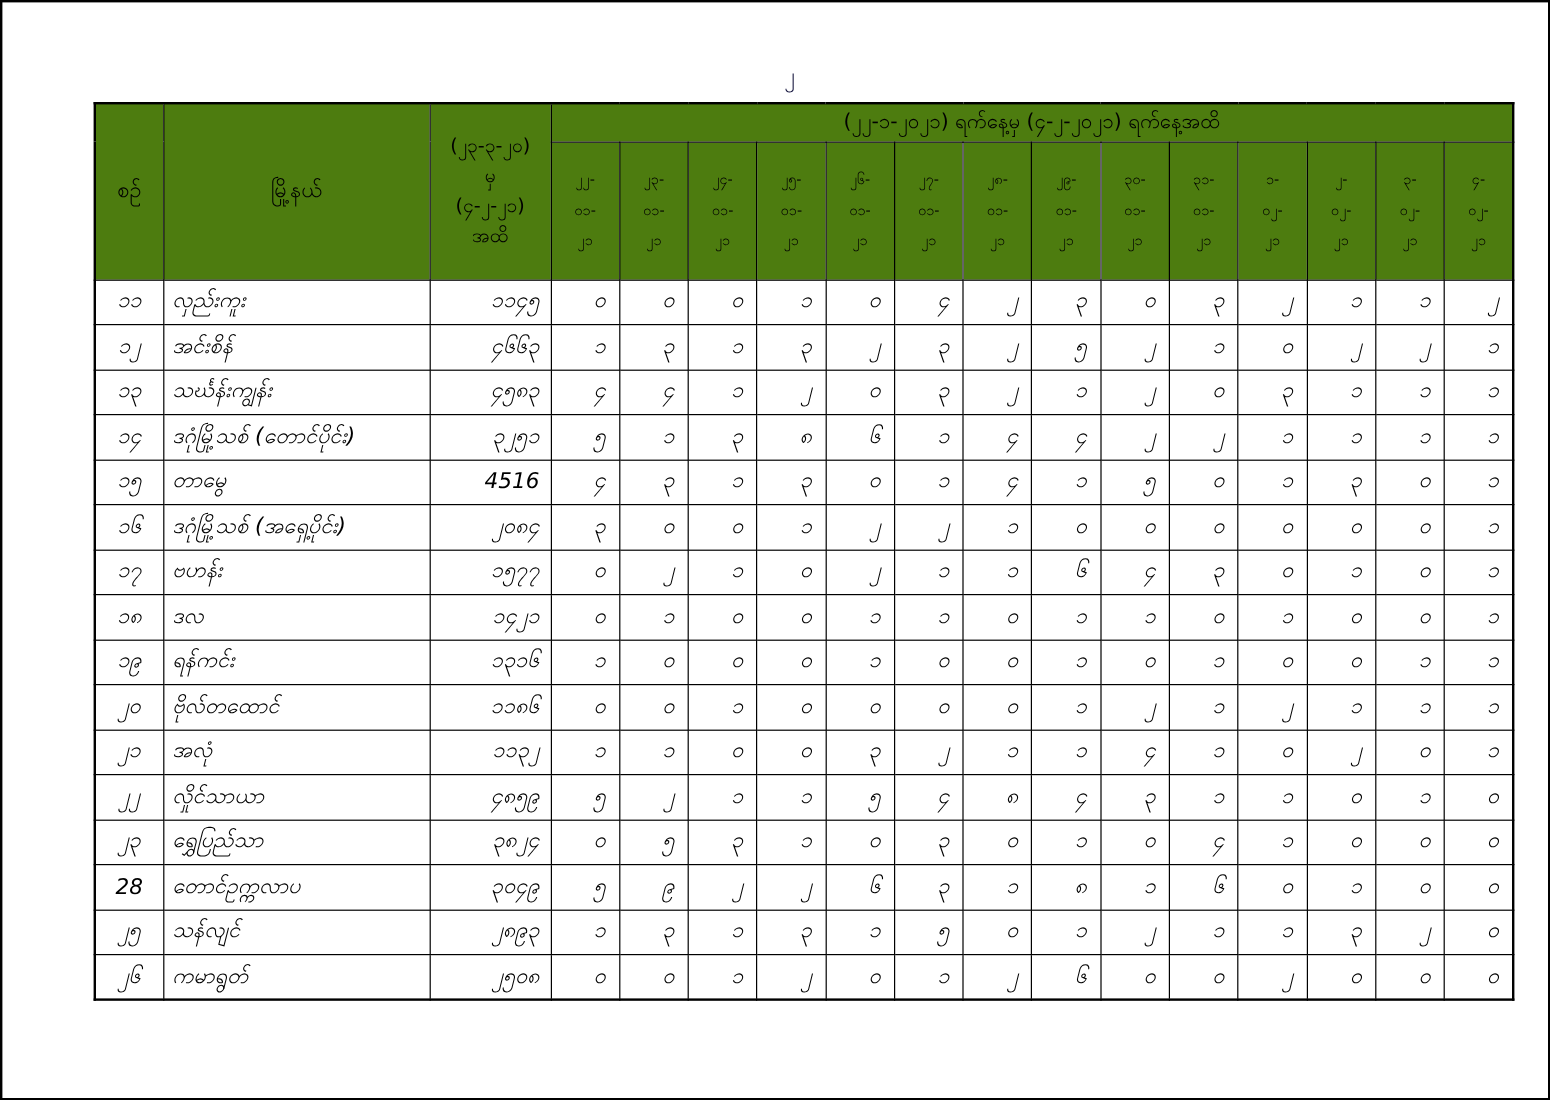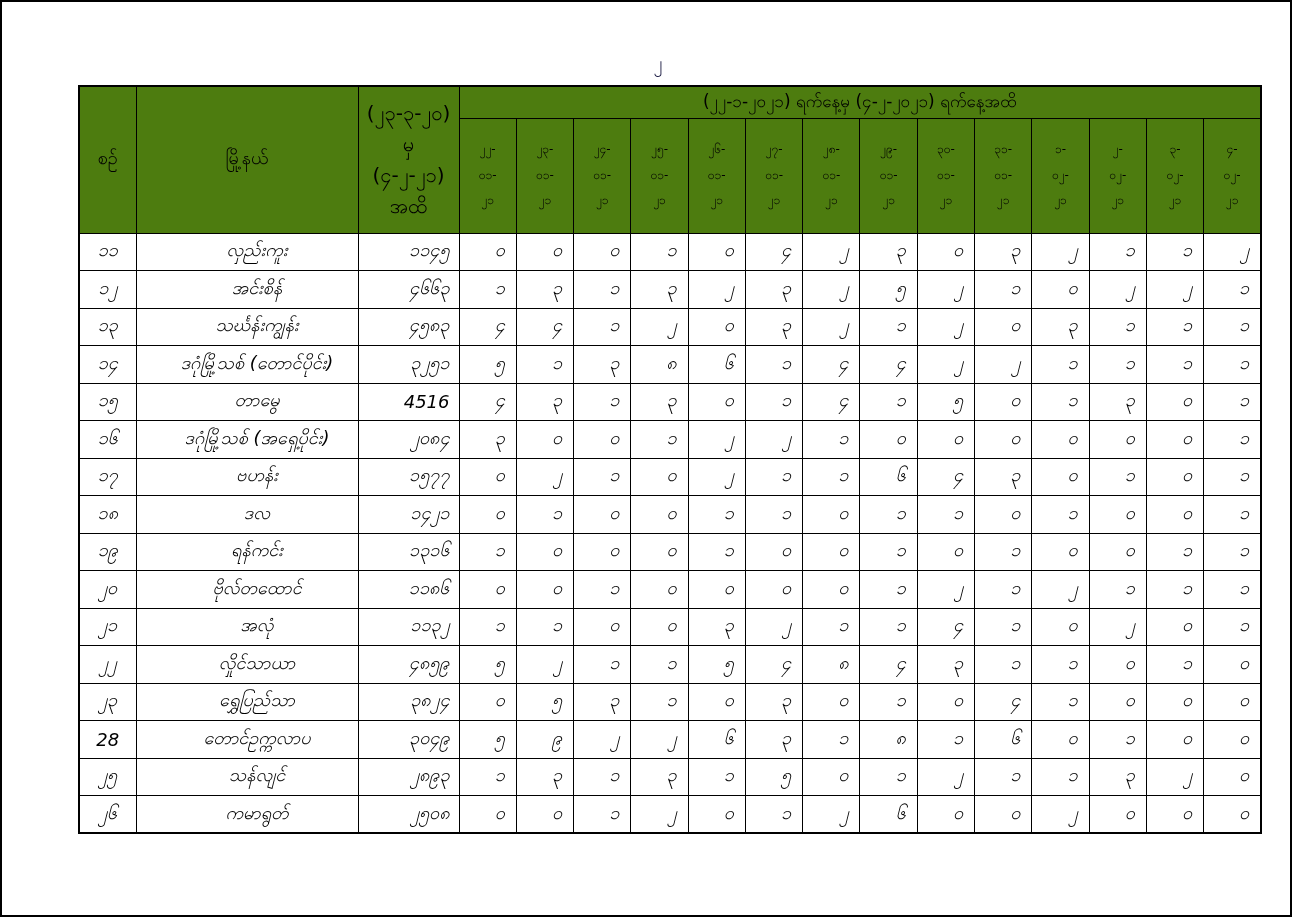--- a/index.html
+++ b/index.html
@@ -19,26 +19,26 @@
     position:absolute; left:78px; top:85px; width:1184px;
     border-collapse:collapse; table-layout:fixed;
     border:2px solid #000;
   }
   th, td { border:1px solid #000; box-sizing:border-box; overflow:hidden; }
   thead th { background:#4d7c0f; font-weight:normal; text-align:center; vertical-align:middle; }
   .row-span-head { height:32px; font-size:17px; }
   .date-head-row { height:115px; }
   th.serial-th { width:57px; font-size:18px; }
   th.township-th { width:222px; font-size:18px; }
-  th.cumulative-th { width:101px; font-size:20px; white-space:pre-line; line-height:1.55; }
+  th.cumulative-th { width:101px; font-size:16px; white-space:pre-line; line-height:1.55; }
   th.date-th { font-size:12px; white-space:pre-line; line-height:2.15; padding:0 2px; }
   tbody tr { height:37.5px;font-style:italic; }
   tbody td { font-size:18px; vertical-align:middle; background:#fff; }
   td.serial { text-align:center; }
-  td.township { text-align:center; padding-left:21px; }
+  td.township { text-align:left; padding-left:7px; }
   td.total { text-align:right; padding-right:9px; }
   td.value { text-align:right; padding-right:11px; }
 </style>
 </head>
 <body>
 
 <div class="frame"></div>
 
 <div class="page-number">၂</div>
 

